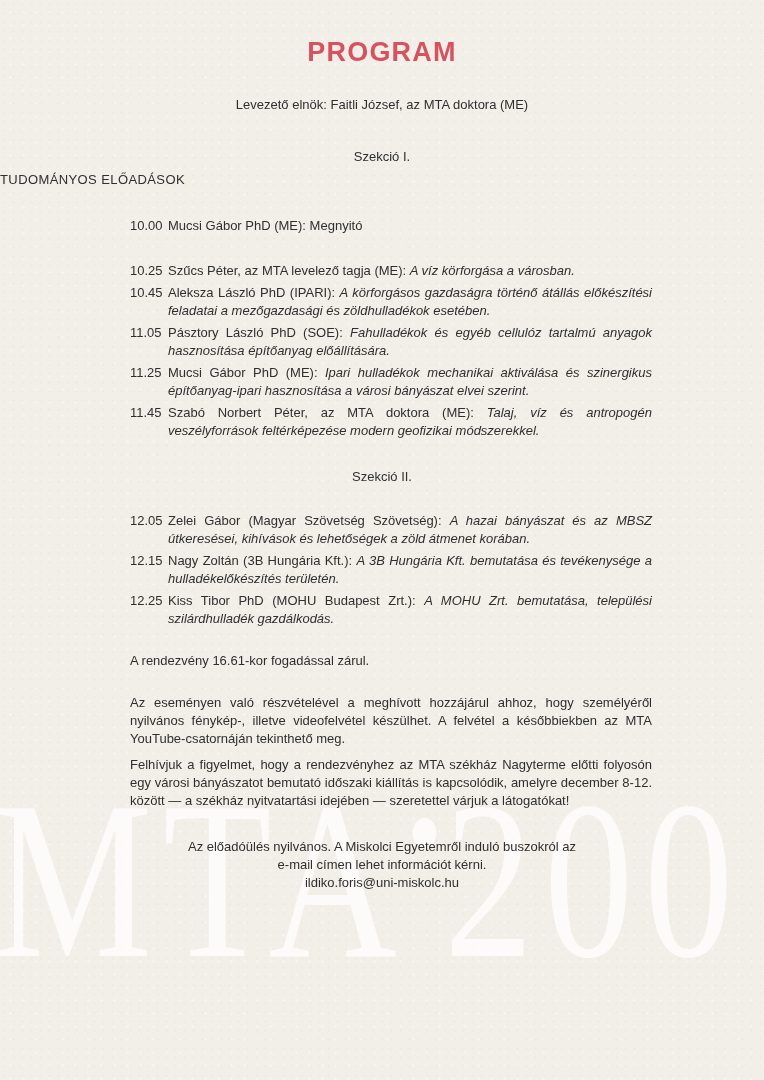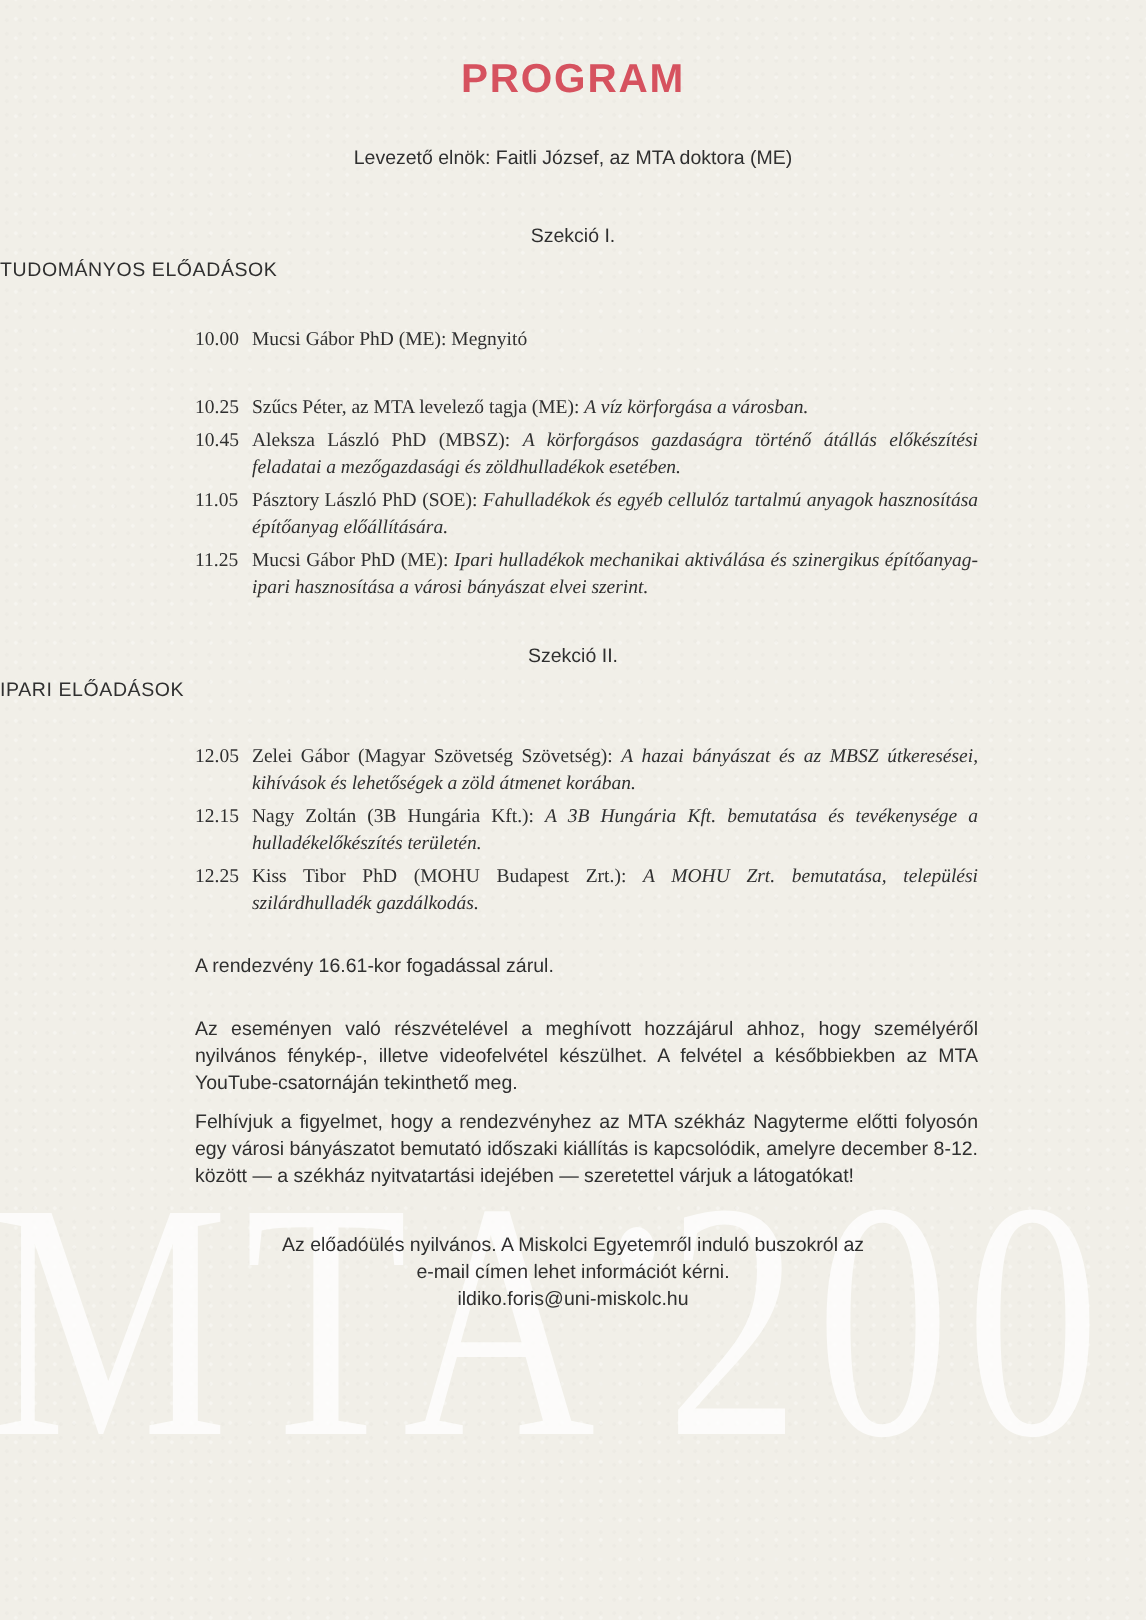--- a/index.html
+++ b/index.html
@@ -71,21 +71,21 @@
   .section-name { text-align: center; line-height: 18px; }
   .section-heading {
     margin-top: 5px;
     line-height: 18px;
     font-weight: 500;
     letter-spacing: 0.4px;
   }
   .sec1 .section-name { margin-top: 34px; }
   .sec2 .section-name { margin-top: 28px; }
 
-  .schedule { margin: 28px 112px 0 130px; font-family: Liberation Serif, serif; }
+  .schedule { margin: 28px 112px 0 130px; }
   .sec2 .schedule { margin-top: 26px; }
 
   .row { display: flex; margin-bottom: 4px; line-height: 18px; }
   .row:last-child { margin-bottom: 0; }
   .row.gap-after { margin-bottom: 27px; }
   .time { flex: 0 0 38px; }
   .desc { flex: 1; text-align: justify; }
   .talk { font-style: italic; }
   .talk.plain { font-style: normal; }
 
@@ -122,36 +122,39 @@
         <div class="row gap-after">
           <span class="time">10.00</span>
           <span class="desc"><span>Mucsi Gábor PhD (ME):</span> <span class="talk plain">Megnyitó</span></span>
         </div>
         <div class="row">
           <span class="time">10.25</span>
           <span class="desc"><span>Szűcs Péter, az MTA levelező tagja (ME):</span> <span class="talk">A víz körforgása a városban.</span></span>
         </div>
         <div class="row">
           <span class="time">10.45</span>
-          <span class="desc"><span>Aleksza László PhD (MBSZ):</span> <span class="talk">A körforgásos gazdaságra történő átállás előkészítési feladatai a mezőgazdasági és zöldhulladékok esetében.</span></span>
+          <span class="desc"><span>Aleksza László PhD (IPARI):</span> <span class="talk">A körforgásos gazdaságra történő átállás előkészítési feladatai a mezőgazdasági és zöldhulladékok esetében.</span></span>
         </div>
         <div class="row">
           <span class="time">11.05</span>
           <span class="desc"><span>Pásztory László PhD (SOE):</span> <span class="talk">Fahulladékok és egyéb cellulóz tartalmú anyagok hasznosítása építőanyag előállítására.</span></span>
         </div>
         <div class="row">
           <span class="time">11.25</span>
           <span class="desc"><span>Mucsi Gábor PhD (ME):</span> <span class="talk">Ipari hulladékok mechanikai aktiválása és szinergikus építőanyag-ipari hasznosítása a városi bányászat elvei szerint.</span></span>
         </div>
+        <div class="row">
+          <span class="time">11.45</span>
+          <span class="desc"><span>Szabó Norbert Péter, az MTA doktora (ME):</span> <span class="talk">Talaj, víz és antropogén veszélyforrások feltérképezése modern geofizikai módszerekkel.</span></span>
+        </div>
       </div>
     </section>
 
     <section class="sec2">
       <div class="section-name">Szekció II.</div>
-      <div class="section-heading">IPARI ELŐADÁSOK</div>
 
       <div class="schedule">
         <div class="row">
           <span class="time">12.05</span>
           <span class="desc"><span>Zelei Gábor (Magyar Szövetség Szövetség):</span> <span class="talk">A hazai bányászat és az MBSZ útkeresései, kihívások és lehetőségek a zöld átmenet korában.</span></span>
         </div>
         <div class="row">
           <span class="time">12.15</span>
           <span class="desc"><span>Nagy Zoltán (3B Hungária Kft.):</span> <span class="talk">A 3B Hungária Kft. bemutatása és tevékenysége a hulladékelőkészítés területén.</span></span>
         </div>

